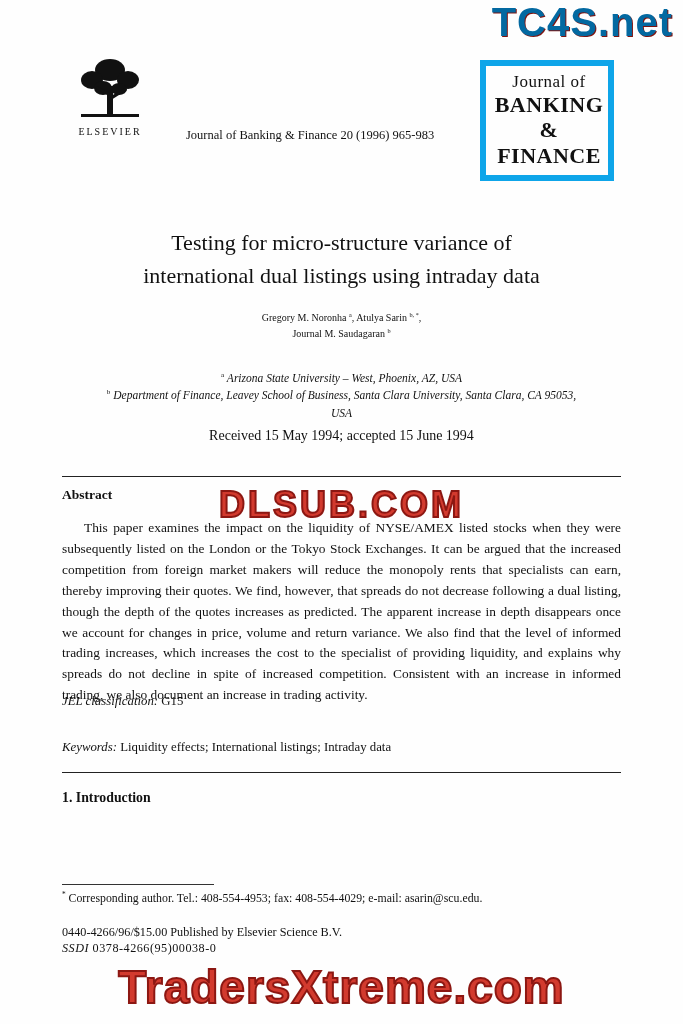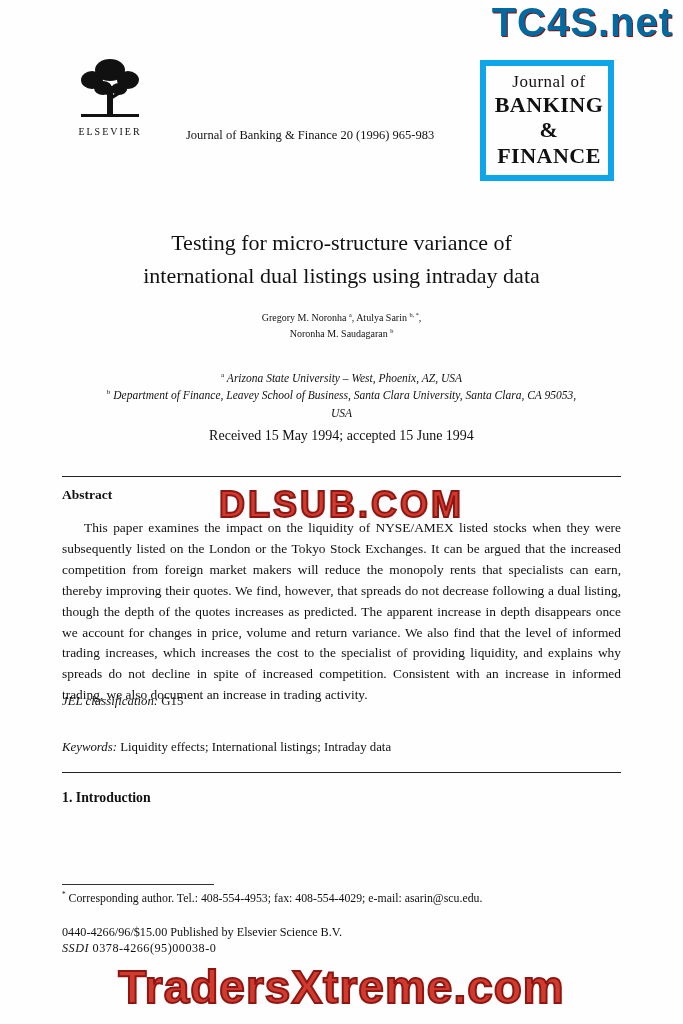--- a/index.html
+++ b/index.html
@@ -144,21 +144,21 @@
     <div class="jl3">FINANCE</div>
   </div>
 
   <div class="col title">
     <div>Testing for micro-structure variance of</div>
     <div>international dual listings using intraday data</div>
   </div>
 
   <div class="col authors">
     <div><span>Gregory M. Noronha</span>&nbsp;<sup>a</sup><span>, </span><span>Atulya Sarin</span>&nbsp;<sup>b, *</sup><span>,</span></div>
-    <div><span>Noronha M. Saudagaran</span>&nbsp;<sup>b</sup></div>
+    <div><span>Journal M. Saudagaran</span>&nbsp;<sup>b</sup></div>
   </div>
 
   <div class="col affil">
     <div><sup>a</sup><span> Arizona State University – West, Phoenix, AZ, USA</span></div>
     <div><sup>b</sup><span> Department of Finance, Leavey School of Business, Santa Clara University, Santa Clara, CA 95053,</span></div>
     <div>USA</div>
   </div>
 
   <div class="col received">Received 15 May 1994; accepted 15 June 1994</div>
 

